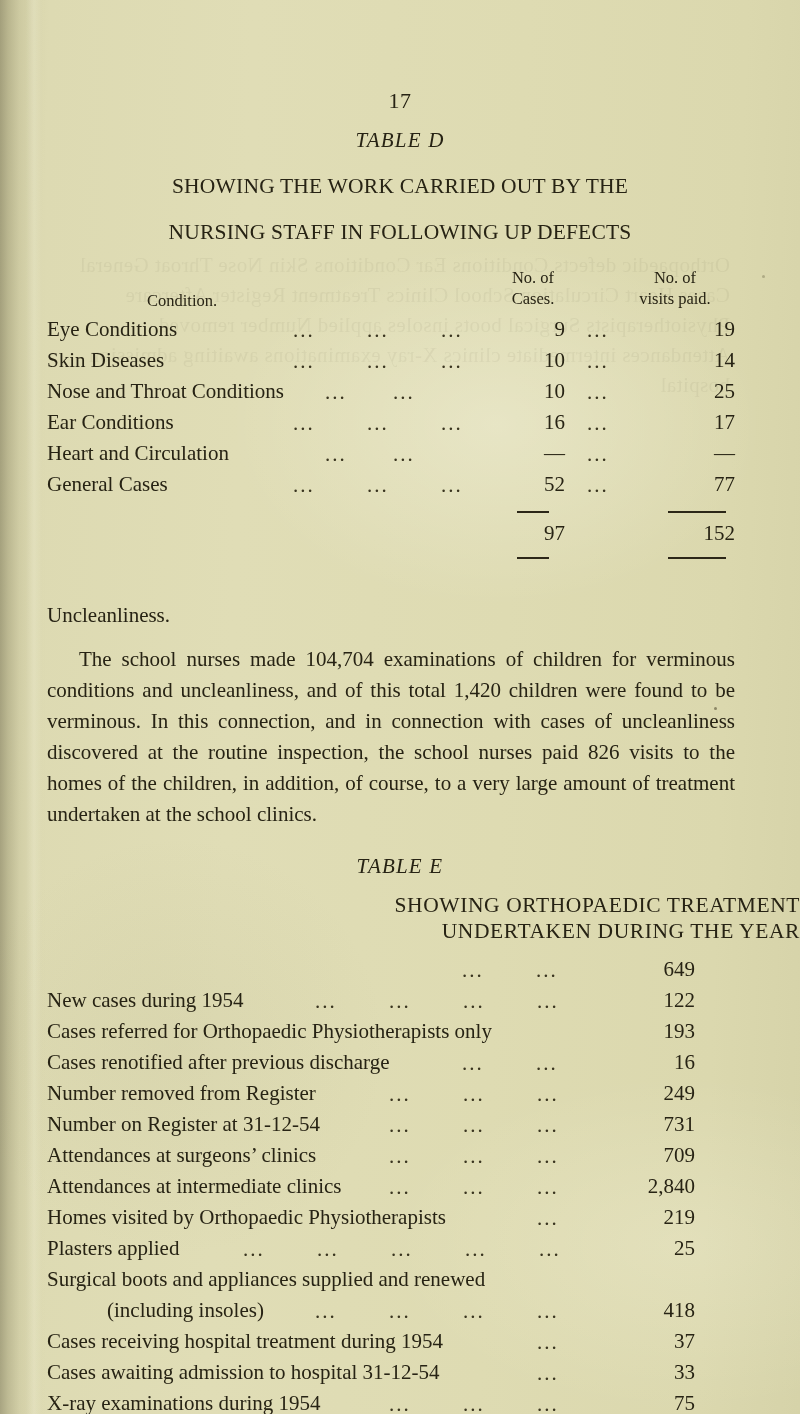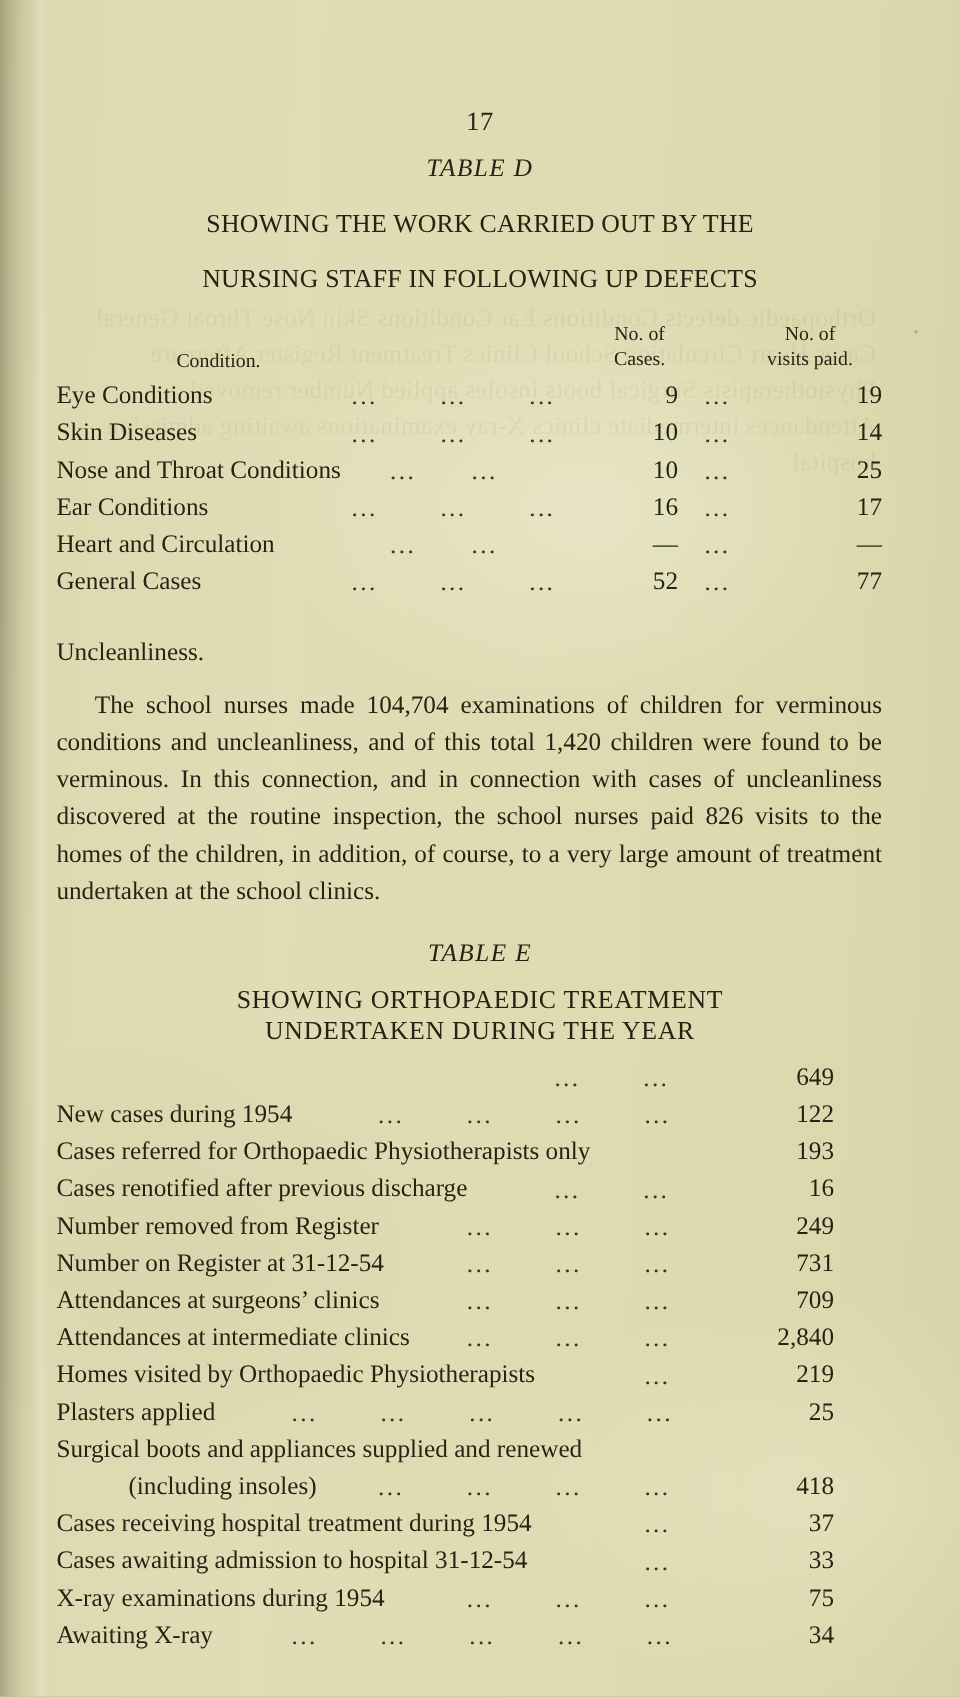--- a/index.html
+++ b/index.html
@@ -200,21 +200,21 @@
   
   .tablee-label {
     text-align: center;
     font-style: italic;
     font-size: 21px;
     letter-spacing: 1.2px;
     margin: 24px 0 0 0;
     font-family: Liberation Serif, serif;
   }
   .tablee-title {
-    text-align: center;
+    text-align: right;
     font-size: 21.5px;
     line-height: 26px;
     letter-spacing: .6px;
     margin: 13px 0 0 0;
   }
   .tablee-title .ln { display: block; white-space: nowrap; }
 
   .tablee {
     margin-top: 13px;
     padding-left: 47px;
@@ -333,20 +333,28 @@
             <span class="label">General Cases</span>
             <span class="lead1">...</span>
             <span class="lead2">...</span>
             <span class="lead3">...</span>
             <span class="cases">52</span>
             <span class="leadm">...</span>
             <span class="visits">77</span>
           </div>
         </div>
 
+      <div class="td-total">
+        <div class="rule r-c-top"></div>
+        <div class="rule r-v-top"></div>
+        <span class="t-cases">97</span>
+        <span class="t-visits">152</span>
+        <div class="rule r-c-bot"></div>
+        <div class="rule r-v-bot"></div>
+      </div>
     </div>
 
     <div class="section-head">Uncleanliness.</div>
     <p class="para">The school nurses made 104,704 examinations of children for verminous conditions and uncleanliness, and of this total 1,420 children were found to be verminous.  In this connection, and in connection with cases of uncleanliness discovered at the routine inspection, the school nurses paid 826 visits to the homes of the children, in addition, of course, to a very large amount of treatment undertaken at the school clinics.</p>
 
     <div class="tablee-label">TABLE E</div>
     <div class="tablee-title">
       <span class="ln">SHOWING ORTHOPAEDIC TREATMENT</span>
       <span class="ln">UNDERTAKEN DURING THE YEAR</span>
     </div>

